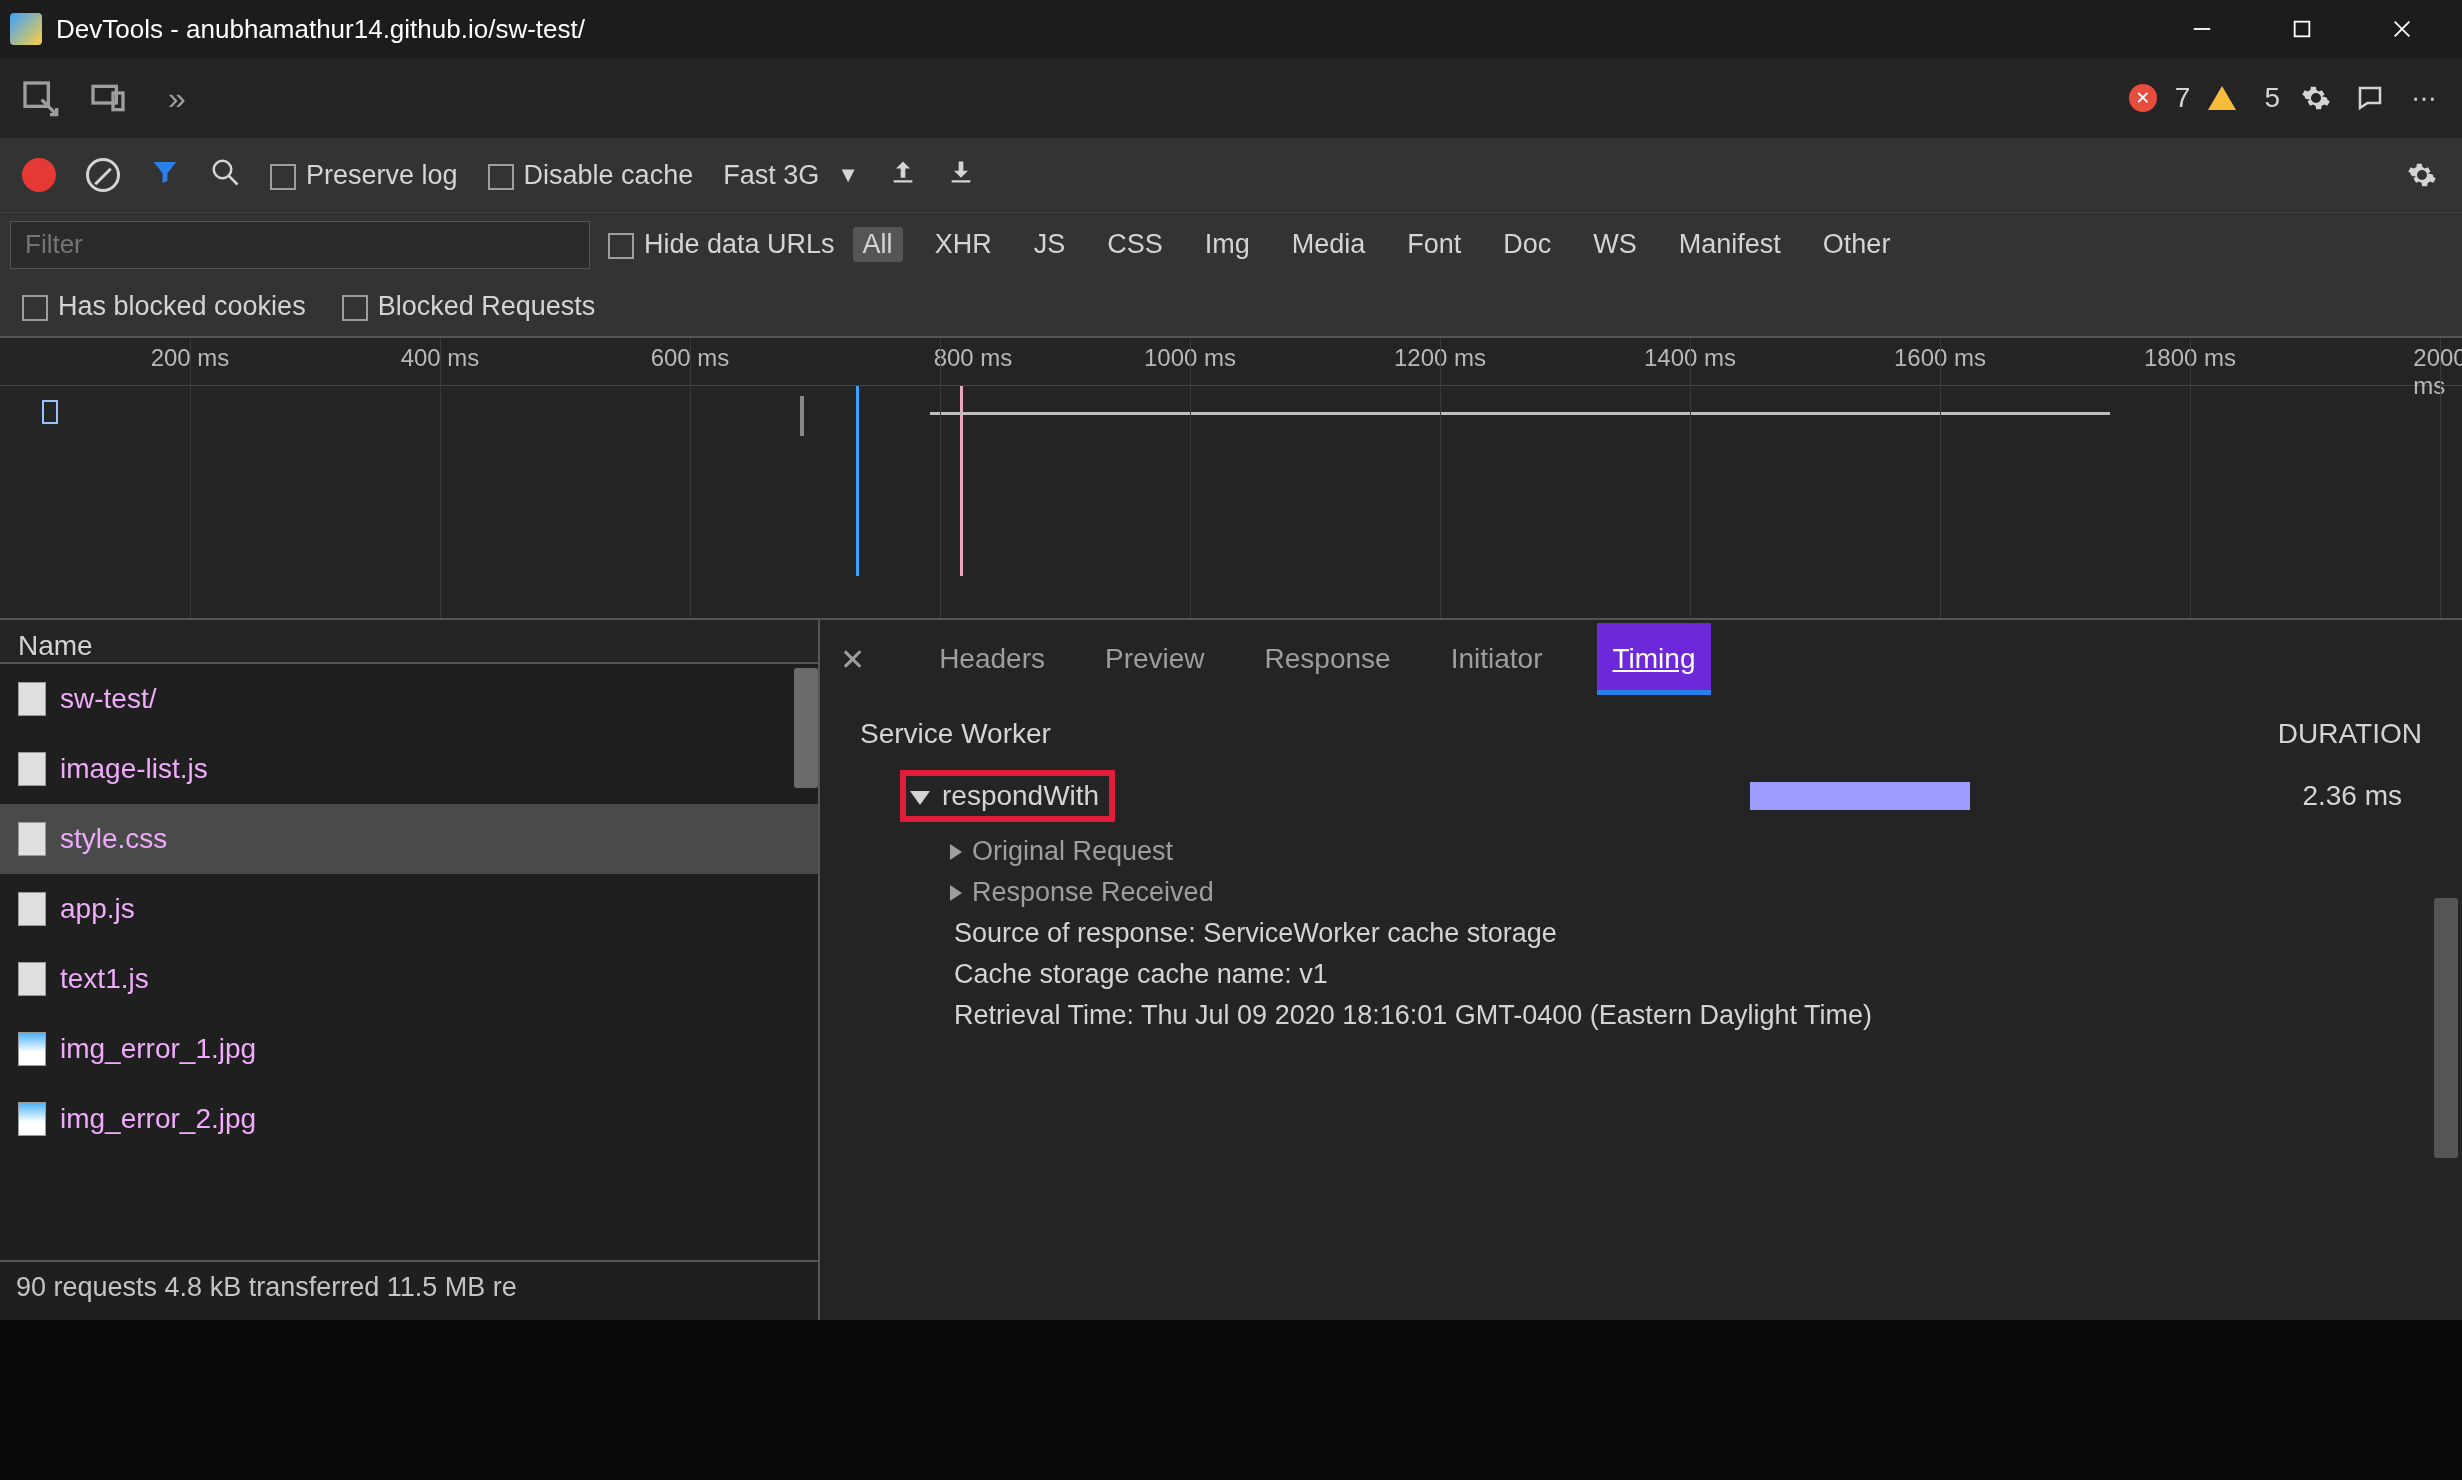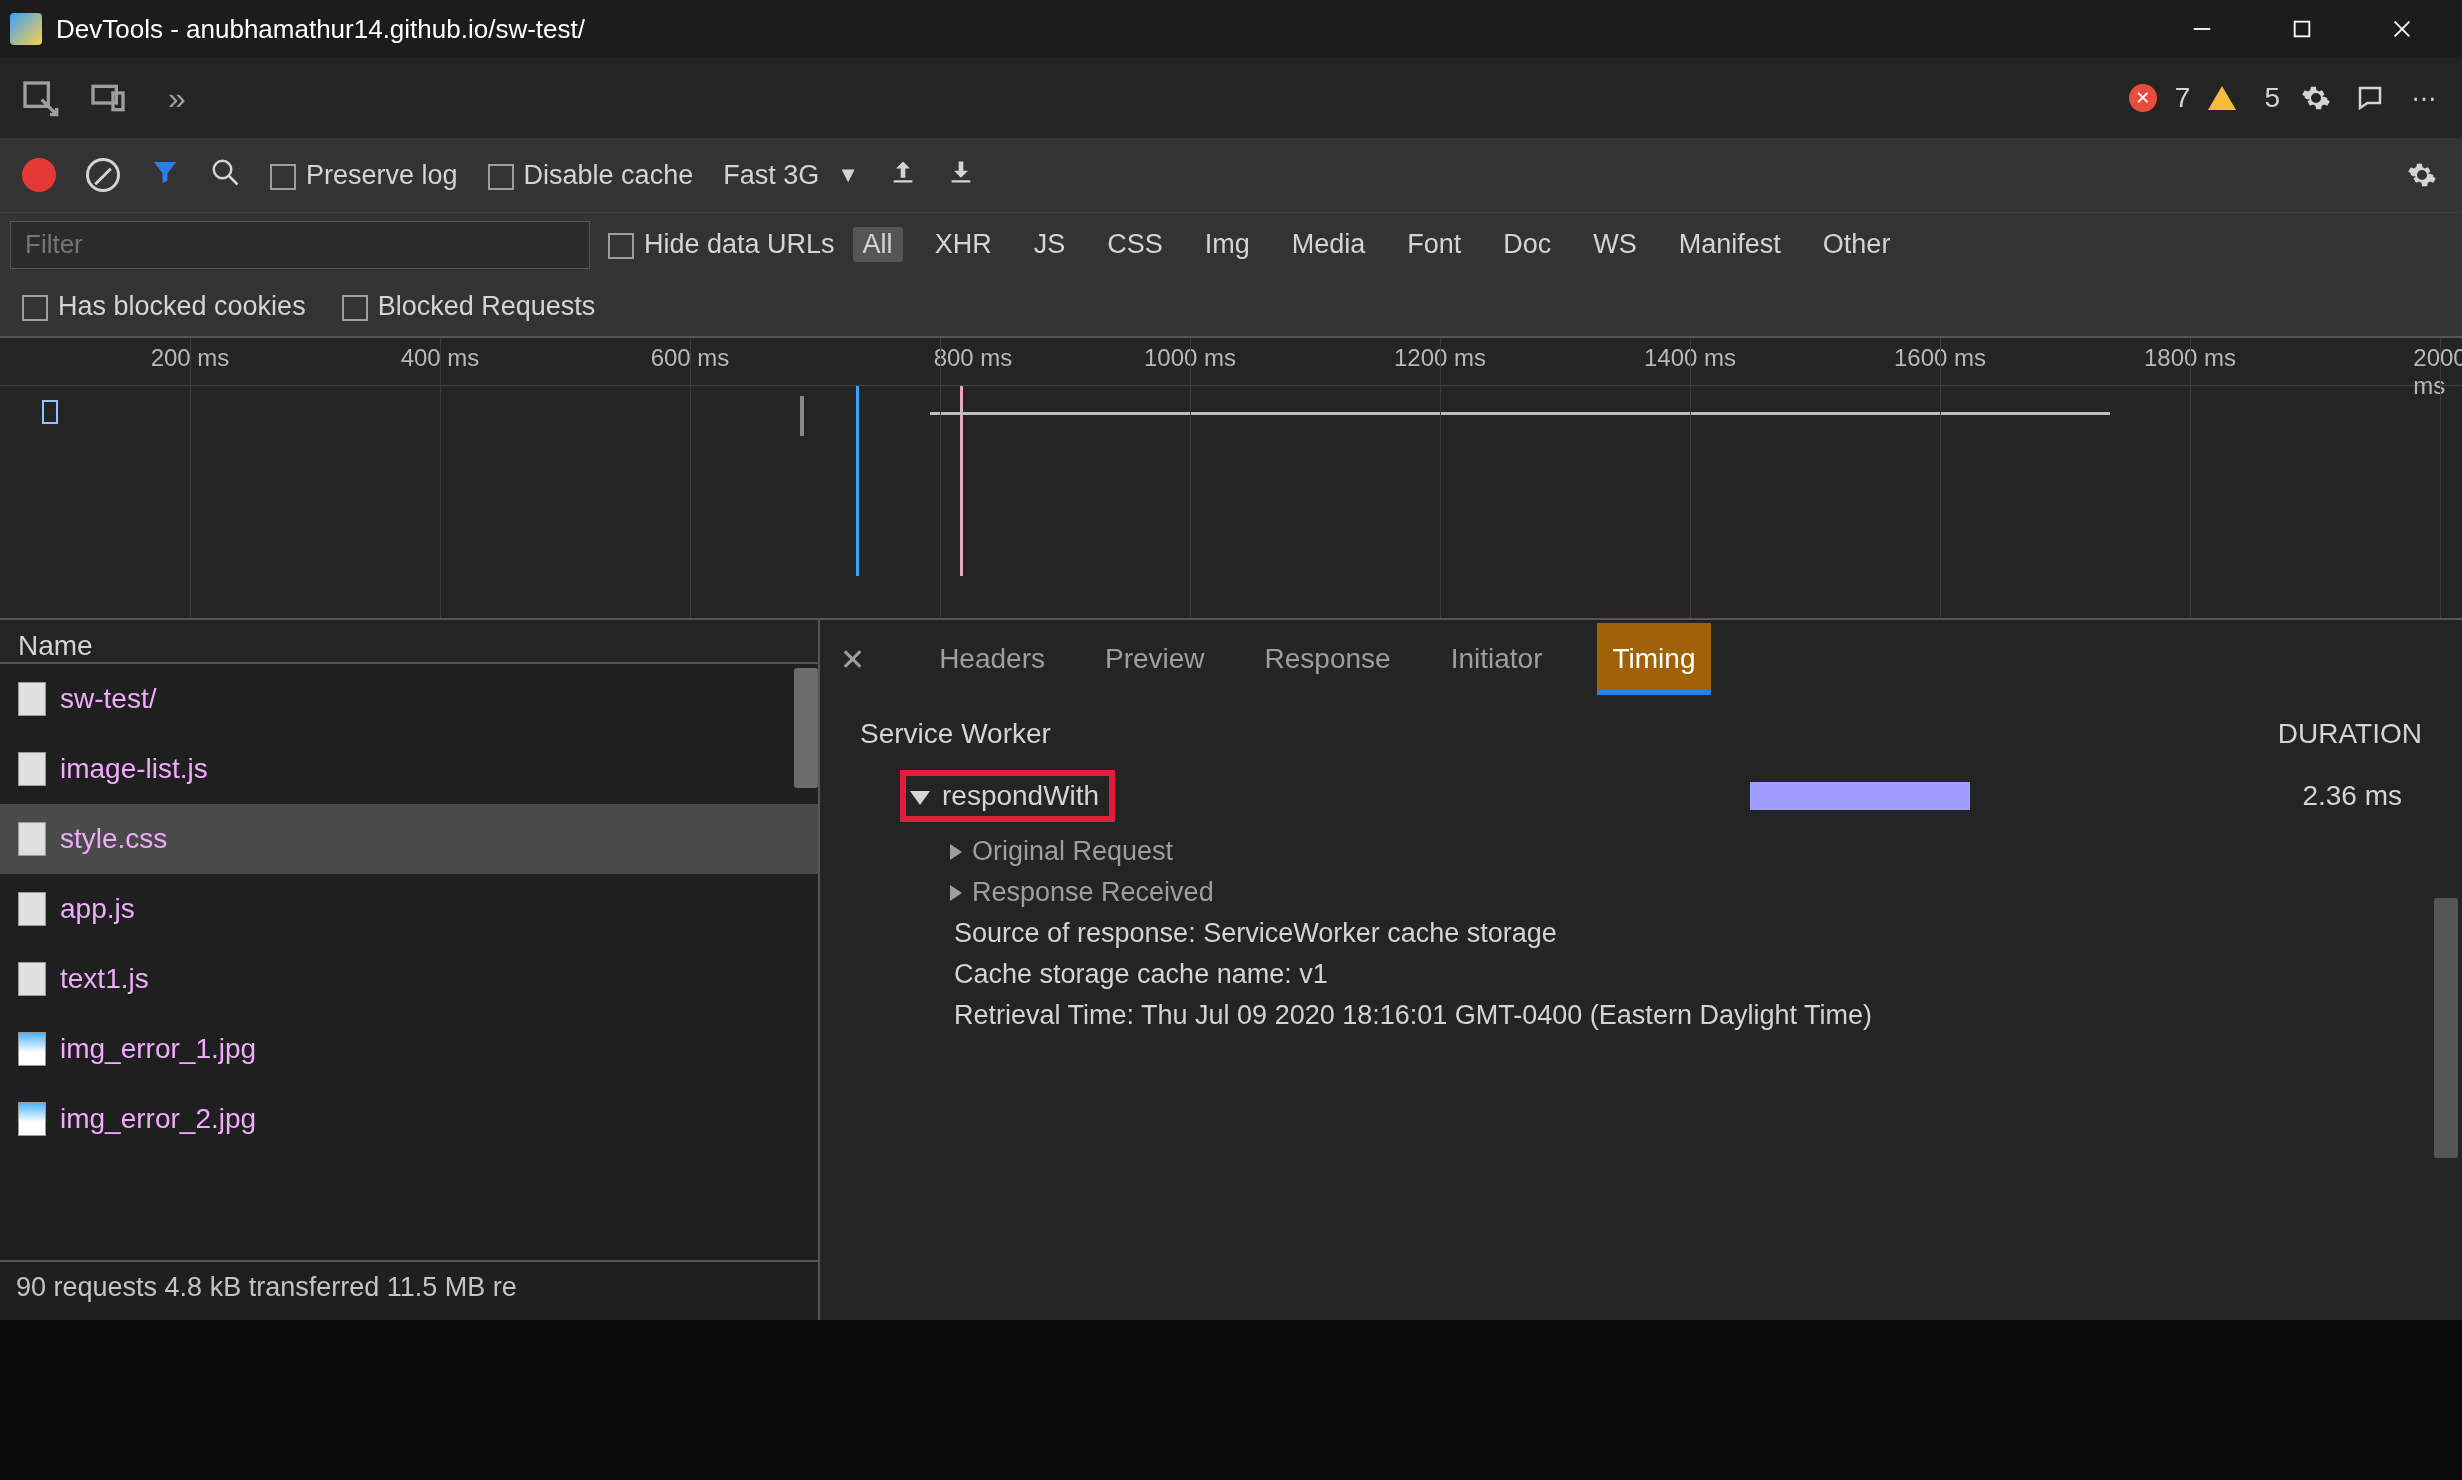--- a/index.html
+++ b/index.html
@@ -75,21 +75,21 @@
   .file-ico { width:28px; height:34px; background:#e0e0e0; border:1px solid #999; position:relative;}
   .file-ico.img { background:linear-gradient(#4ab3ff,#fff 60%); }
   .scrollbar-v { position:absolute; right:0; top:4px; width:24px; height:120px; background:#6b6b6b; border-radius:3px;}
   .status-bar { height:60px; background:#1f1f1f; border-top:2px solid #555; padding:10px 16px; font-size:27px; color:#c4c4c4; white-space:nowrap; overflow:hidden;}
 
   
   .detail { flex:1; background:#242424; display:flex; flex-direction:column; position:relative;}
   .detail-tabs { height:78px; display:flex; align-items:center; padding:0 20px; gap:48px; background:#242424; }
   .close-x { color:#9e9e9e; font-size:30px; margin-right:20px;}
   .dtab { font-size:28px; color:#9e9e9e; padding:20px 6px; }
-  .dtab.active { color:#fff; background:#a16207; position:relative; padding:20px 16px;}
+  .dtab.active { color:#fff; background:#6d28d9; position:relative; padding:20px 16px;text-decoration:underline;}
   .dtab.active::after { content:""; position:absolute; left:0; right:0; bottom:0; height:5px; background:#2a7fe8;}
   .detail-body { padding: 20px 40px; flex:1; overflow:auto; position:relative;}
   .section-title { font-size:28px; color:#d4d4d4; display:flex; justify-content:space-between; margin-bottom:20px;}
   .timing-row { display:flex; align-items:center; margin-bottom:14px; }
   .timing-label { flex:0 0 680px; font-size:28px; color:#d4d4d4; padding-left:40px;}
   .timing-bar-area { flex:0 0 420px; position:relative; height:40px;}
   .timing-dur { flex:1; text-align:right; font-size:28px; color:#d4d4d4; padding-right:20px;}
   .bar { position:absolute; top:6px; height:28px;}
   .bar.orange { background:#f8a402; }
   .bar.purple { background:#9f9dff; }

